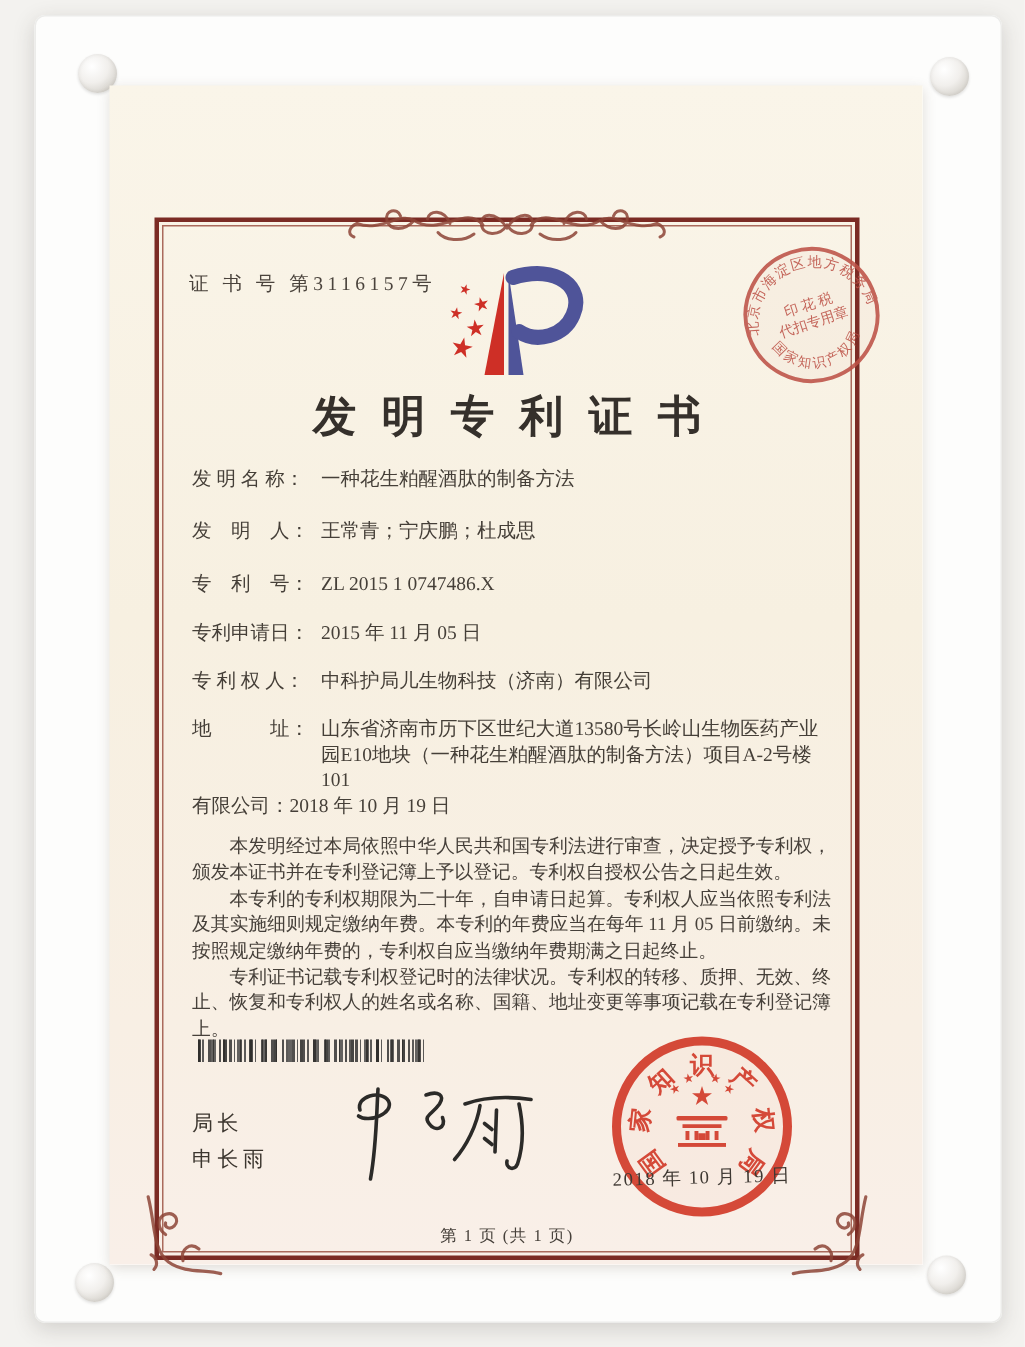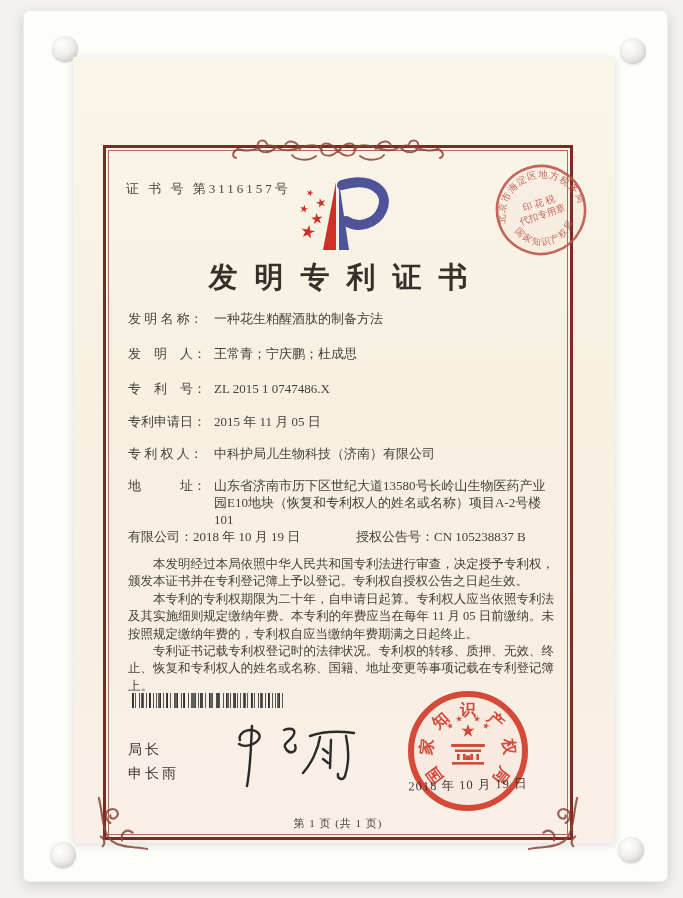--- a/index.html
+++ b/index.html
@@ -154,26 +154,25 @@
         <div class="row" style="top:265px;">
           <span class="lbl">专利申请日：</span>
           <span class="val">2015 年 11 月 05 日</span>
         </div>
         <div class="row" style="top:297px;">
           <span class="lbl">专 利 权 人：</span>
           <span class="val">中科护局儿生物科技（济南）有限公司</span>
         </div>
         <div class="row" style="top:329px;">
           <span class="lbl">地　　　址：</span>
-          <span class="val">山东省济南市历下区世纪大道13580号长岭山生物医药产业园E10地块（恢复和专利权人的姓名或名称）项目A-2号楼101</span>
+          <span class="val">山东省济南市历下区世纪大道13580号长岭山生物医药产业园E10地块（一种花生粕醒酒肽的制备方法）项目A-2号楼101</span>
         </div>
 
         <div class="grant-row">
           <span>有限公司：</span><span>2018 年 10 月 19 日</span>
-          <span class="g2"><span>授权公告号：</span><span>CN 105238837 B</span></span>
         </div>
 
         <div class="paras">
           <p>本发明经过本局依照中华人民共和国专利法进行审查，决定授予专利权，颁发本证书并在专利登记簿上予以登记。专利权自授权公告之日起生效。</p>
           <p>本专利的专利权期限为二十年，自申请日起算。专利权人应当依照专利法及其实施细则规定缴纳年费。本专利的年费应当在每年 11 月 05 日前缴纳。未按照规定缴纳年费的，专利权自应当缴纳年费期满之日起终止。</p>
           <p>专利证书记载专利权登记时的法律状况。专利权的转移、质押、无效、终止、恢复和专利权人的姓名或名称、国籍、地址变更等事项记载在专利登记簿上。</p>
         </div>
 
         <div class="barcode"></div>
 

